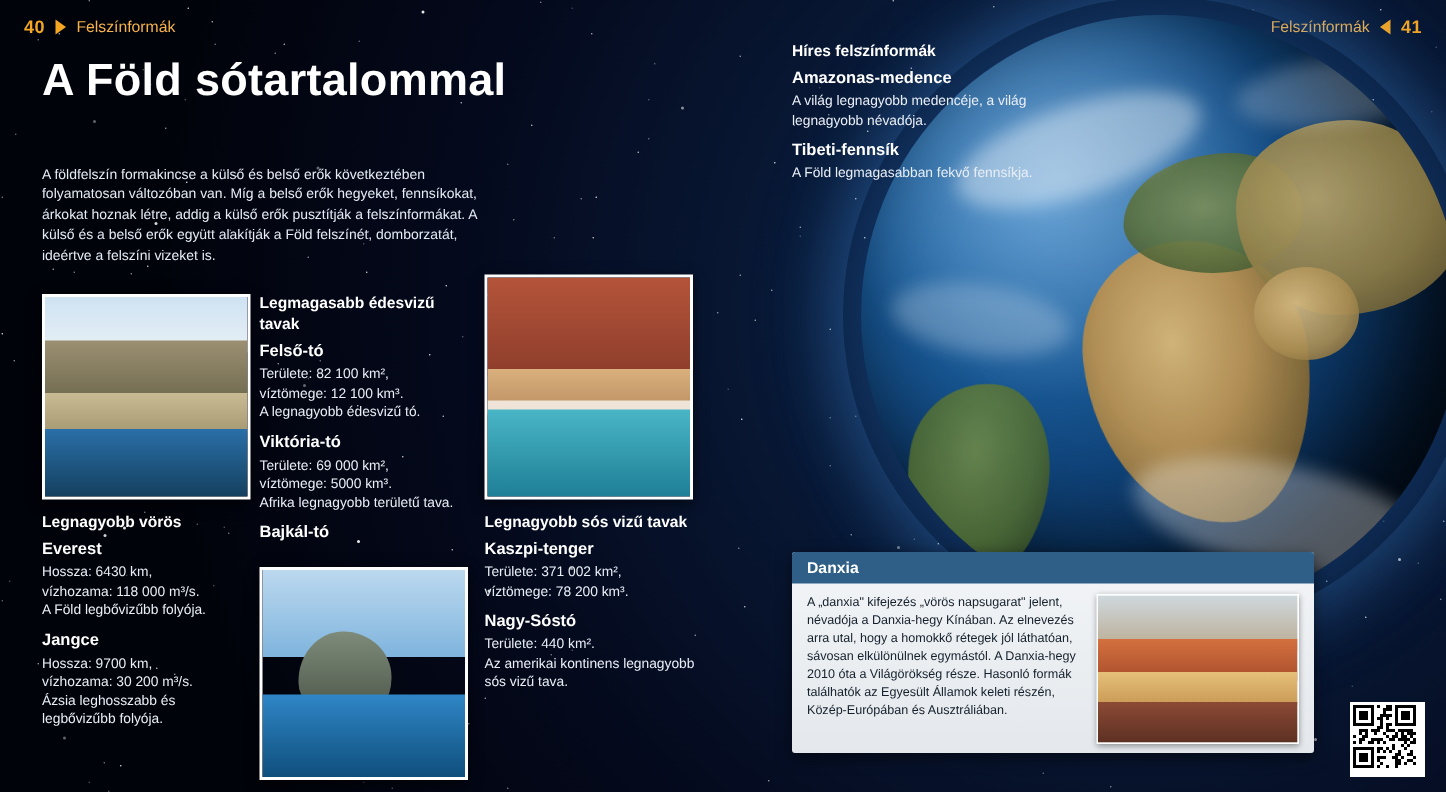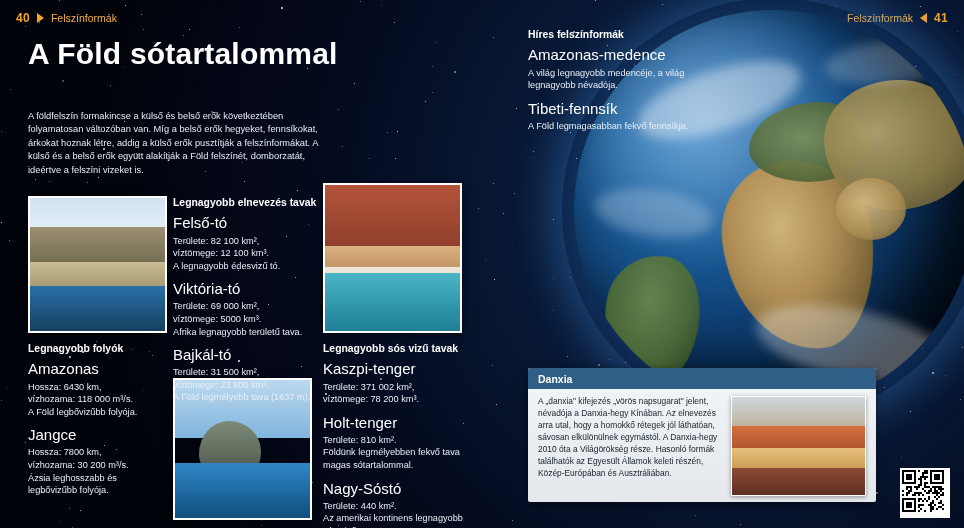--- a/index.html
+++ b/index.html
@@ -85,21 +85,21 @@
   .c2{left:180px;top:300px;width:200px;height:70px;transform:rotate(12deg);opacity:.8;}
   .c3{left:20px;top:180px;width:120px;height:46px;transform:rotate(8deg);opacity:.6;}
   .c4{left:250px;top:30px;width:130px;height:44px;transform:rotate(-6deg);opacity:.55;}
   .globe-glow{
     position:absolute;left:28px;top:10px;width:424px;height:424px;border-radius:50%;
     box-shadow:0 0 40px 10px rgba(80,160,235,.22);pointer-events:none;
   }
 
   
   .blk{position:absolute;color:#e9eef6;font-size:9.2px;line-height:1.36;}
-  .blk h4{margin:0 0 1px 0;font-size:15px;color:#fff;font-weight:normal;}
+  .blk h4{margin:0 0 1px 0;font-size:11px;color:#fff;font-weight:bold;}
   .blk .hdg{color:#fff;font-weight:bold;font-size:10.4px;margin-bottom:3px;}
   .blk p{margin:0 0 7px 0;}
 
   .b-hires{left:528px;top:28px;width:190px;}
   .b-andok{left:528px;top:258px;width:180px;}
 
   
   .b-folyok{left:28px;top:342px;width:135px;}
   
   .b-tavak{left:173px;top:196px;width:145px;}
@@ -469,81 +469,69 @@
     <span class="s3"></span>
   </div>
 
   <div class="photo ph-baikal">
     <span class="sky"></span>
     <span class="rock"></span>
     <span class="water"></span>
   </div>
 
   <div class="blk b-folyok">
-    <div class="hdg">Legnagyobb folyók</div>
-    <div>
-      <h4>Amazonas</h4>
+    <div class="hdg">Legnagyobb vörös</div>
+    <div>
+      <h4>Everest</h4>
       <p>
         <span>Hossza: 6430 km,</span><br>
         <span>vízhozama: 118 000 m³/s.</span><br>
         <span>A Föld legbővizűbb folyója.</span>
       </p>
     </div>
     <div>
       <h4>Jangce</h4>
       <p>
-        <span>Hossza: 7800 km,</span><br>
+        <span>Hossza: 9700 km,</span><br>
         <span>vízhozama: 30 200 m³/s.</span><br>
         <span>Ázsia leghosszabb és legbővizűbb folyója.</span>
       </p>
     </div>
   </div>
 
   <div class="blk b-tavak">
-    <div class="hdg">Legnagyobb elnevezés tavak</div>
+    <div class="hdg">Legmagasabb édesvizű tavak</div>
     <div>
       <h4>Felső-tó</h4>
       <p>
         <span>Területe: 82 100 km²,</span><br>
         <span>víztömege: 12 100 km³.</span><br>
         <span>A legnagyobb édesvizű tó.</span>
       </p>
     </div>
     <div>
       <h4>Viktória-tó</h4>
       <p>
         <span>Területe: 69 000 km²,</span><br>
         <span>víztömege: 5000 km³.</span><br>
         <span>Afrika legnagyobb területű tava.</span>
       </p>
     </div>
     <div>
       <h4>Bajkál-tó</h4>
-      <p>
-        <span>Területe: 31 500 km²,</span><br>
-        <span>víztömege: 23 600 km³.</span><br>
-        <span>A Föld legmélyebb tava (1637 m).</span>
-      </p>
     </div>
   </div>
 
   <div class="blk b-sos">
     <div class="hdg">Legnagyobb sós vizű tavak</div>
     <div>
       <h4>Kaszpi-tenger</h4>
       <p>
         <span>Területe: 371 002 km²,</span><br>
         <span>víztömege: 78 200 km³.</span><br>
-      </p>
-    </div>
-    <div>
-      <h4>Holt-tenger</h4>
-      <p>
-        <span>Területe: 810 km².</span><br>
-        <span>Földünk legmélyebben fekvő tava magas sótartalommal.</span>
       </p>
     </div>
     <div>
       <h4>Nagy-Sóstó</h4>
       <p>
         <span>Területe: 440 km².</span><br>
         <span>Az amerikai kontinens legnagyobb sós vizű tava.</span>
       </p>
     </div>
   </div>

